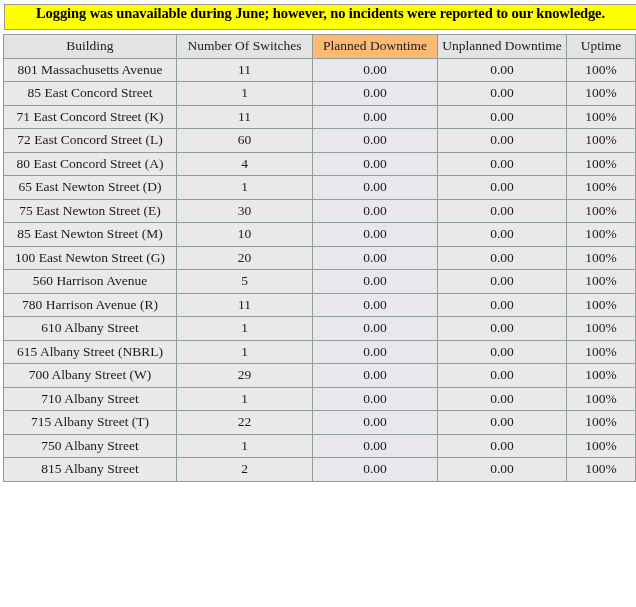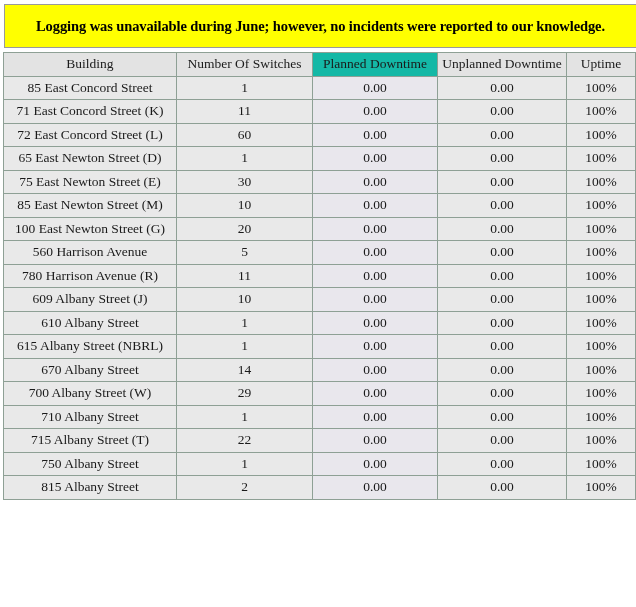--- a/index.html
+++ b/index.html
@@ -12,27 +12,26 @@
     height: 607px;
     overflow: hidden;
     font-family: "Liberation Serif", "DejaVu Serif", serif;
     color: #1a1a1a;
   }
 
   
   #notice-banner {
     margin: 4px 9px 0 4px;
     width: 632px;
-    height: 44px;
+    height: 26px;
     box-sizing: border-box;
     background: #ffff00;
     border: 1px solid #9a9a9a;
     border-right: none;
     display: flex;
-    align-items: center;
     justify-content: center;
   }
   #notice-banner .notice-text {
     font-size: 14.5px;
     font-weight: bold;
     color: #000000;
     letter-spacing: -0.1px;
     white-space: nowrap;
   }
 
@@ -65,21 +64,21 @@
     margin-left: 45px;
   }
   table.uptime-table tbody td {
     background: #e9e9e9;
   }
   
   table.uptime-table tbody td.col-planned {
     background: #e9e7ed;
   }
   table.uptime-table thead th.col-planned {
-    background: #14b8a6;
+    background: #fdba74;
   }
 
   col.c-building      { width: 172px; }
   col.c-switches      { width: 135px; }
   col.c-planned       { width: 124px; }
   col.c-unplanned     { width: 128px; }
   col.c-uptime        { width: 68px; }
 </style>
 </head>
 <body>
@@ -101,20 +100,27 @@
       <tr>
         <th class="col-building">Building</th>
         <th class="col-switches">Number Of Switches</th>
         <th class="col-planned">Planned Downtime</th>
         <th class="col-unplanned">Unplanned Downtime</th>
         <th class="col-uptime">Uptime</th>
       </tr>
     </thead>
     <tbody id="table-body">
         <tr>
+          <td class="col-building">801 Massachusetts Avenue</td>
+          <td class="col-switches">11</td>
+          <td class="col-planned">0.00</td>
+          <td class="col-unplanned">0.00</td>
+          <td class="col-uptime">100%</td>
+        </tr>
+        <tr>
           <td class="col-building">85 East Concord Street</td>
           <td class="col-switches">1</td>
           <td class="col-planned">0.00</td>
           <td class="col-unplanned">0.00</td>
           <td class="col-uptime">100%</td>
         </tr>
         <tr>
           <td class="col-building">71 East Concord Street (K)</td>
           <td class="col-switches">11</td>
           <td class="col-planned">0.00</td>
@@ -122,20 +128,27 @@
           <td class="col-uptime">100%</td>
         </tr>
         <tr>
           <td class="col-building">72 East Concord Street (L)</td>
           <td class="col-switches">60</td>
           <td class="col-planned">0.00</td>
           <td class="col-unplanned">0.00</td>
           <td class="col-uptime">100%</td>
         </tr>
         <tr>
+          <td class="col-building">80 East Concord Street (A)</td>
+          <td class="col-switches">4</td>
+          <td class="col-planned">0.00</td>
+          <td class="col-unplanned">0.00</td>
+          <td class="col-uptime">100%</td>
+        </tr>
+        <tr>
           <td class="col-building">65 East Newton Street (D)</td>
           <td class="col-switches">1</td>
           <td class="col-planned">0.00</td>
           <td class="col-unplanned">0.00</td>
           <td class="col-uptime">100%</td>
         </tr>
         <tr>
           <td class="col-building">75 East Newton Street (E)</td>
           <td class="col-switches">30</td>
           <td class="col-planned">0.00</td>
@@ -164,43 +177,29 @@
           <td class="col-uptime">100%</td>
         </tr>
         <tr>
           <td class="col-building">780 Harrison Avenue (R)</td>
           <td class="col-switches">11</td>
           <td class="col-planned">0.00</td>
           <td class="col-unplanned">0.00</td>
           <td class="col-uptime">100%</td>
         </tr>
         <tr>
-          <td class="col-building">609 Albany Street (J)</td>
-          <td class="col-switches">10</td>
-          <td class="col-planned">0.00</td>
-          <td class="col-unplanned">0.00</td>
-          <td class="col-uptime">100%</td>
-        </tr>
-        <tr>
           <td class="col-building">610 Albany Street</td>
           <td class="col-switches">1</td>
           <td class="col-planned">0.00</td>
           <td class="col-unplanned">0.00</td>
           <td class="col-uptime">100%</td>
         </tr>
         <tr>
           <td class="col-building">615 Albany Street (NBRL)</td>
           <td class="col-switches">1</td>
-          <td class="col-planned">0.00</td>
-          <td class="col-unplanned">0.00</td>
-          <td class="col-uptime">100%</td>
-        </tr>
-        <tr>
-          <td class="col-building">670 Albany Street</td>
-          <td class="col-switches">14</td>
           <td class="col-planned">0.00</td>
           <td class="col-unplanned">0.00</td>
           <td class="col-uptime">100%</td>
         </tr>
         <tr>
           <td class="col-building">700 Albany Street (W)</td>
           <td class="col-switches">29</td>
           <td class="col-planned">0.00</td>
           <td class="col-unplanned">0.00</td>
           <td class="col-uptime">100%</td>

